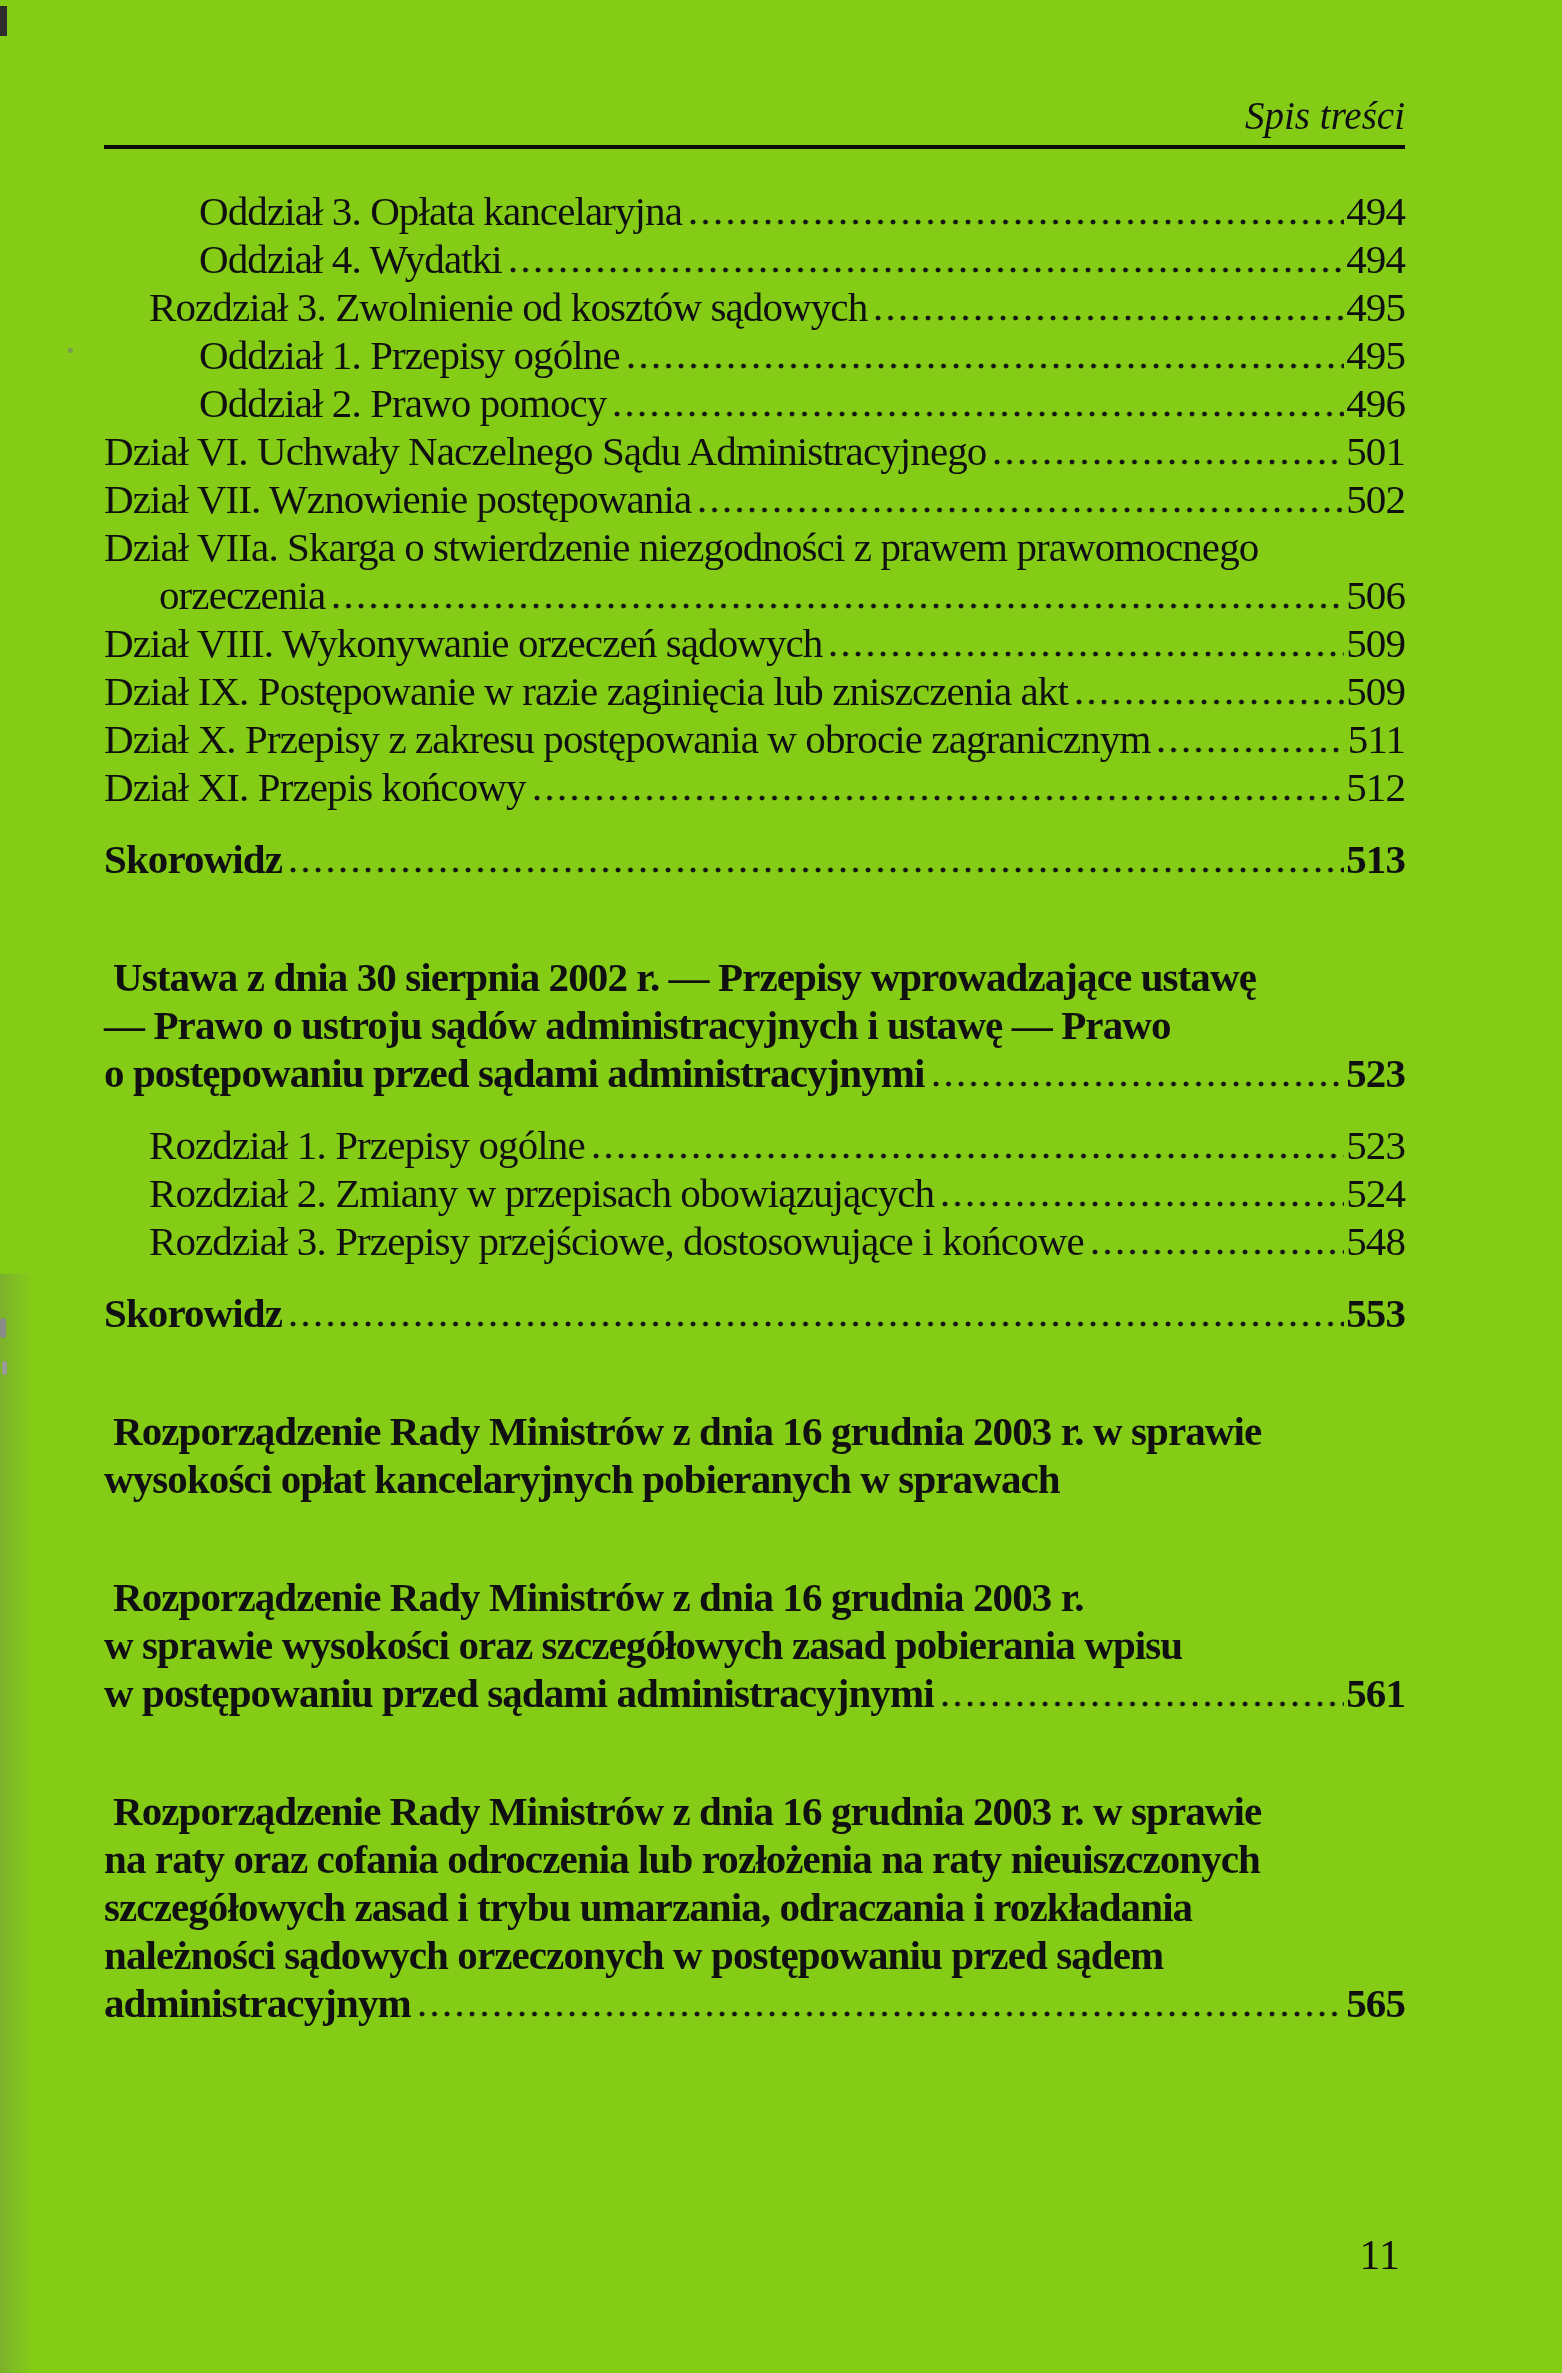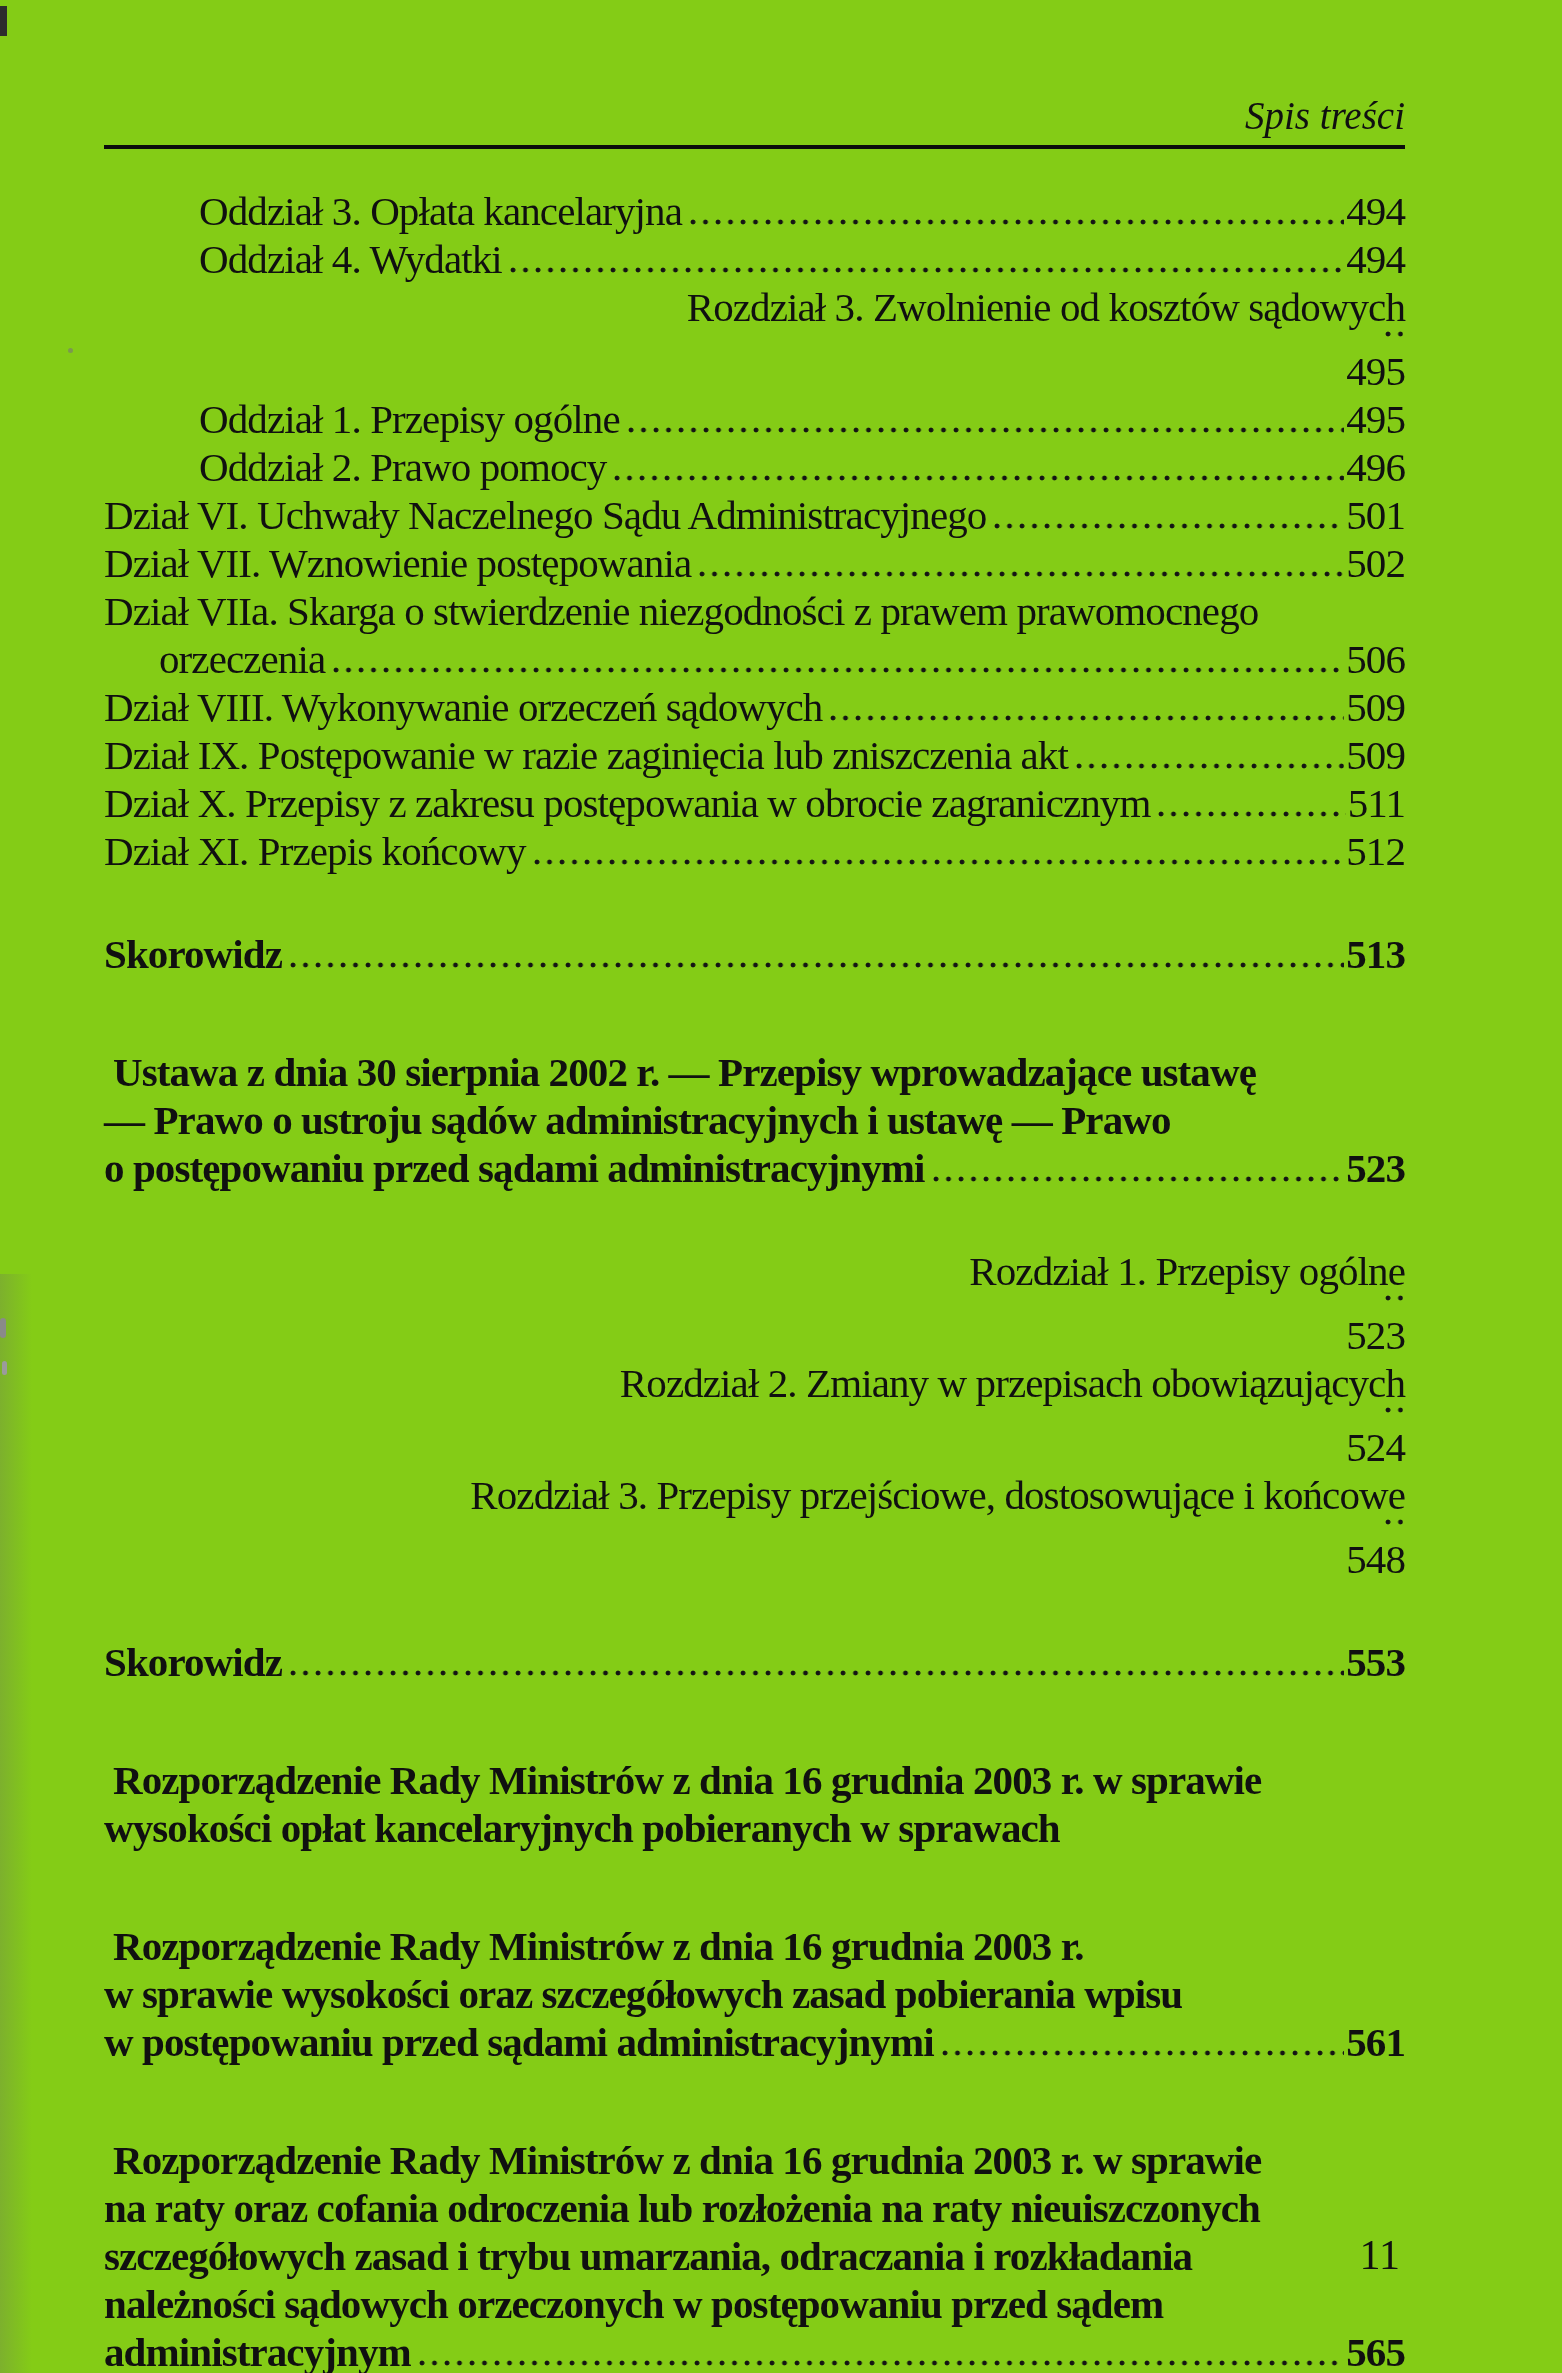--- a/index.html
+++ b/index.html
@@ -34,24 +34,24 @@
   .leader {
     flex:1 1 auto;
     min-width:18px;
     height:6px;
     margin:0 2px 10px 8px;
     background-image:radial-gradient(circle at 3px 3px, #141414 2px, rgba(0,0,0,0) 2.8px);
     background-size:12.5px 6px;
     background-repeat:repeat-x;
   }
   .b { font-weight:700; }
-  .ind1 { padding-left:45px;flex-direction:column; }
+  .ind1 { padding-left:45px; }
   .ind2 { padding-left:95px; }
   .cont { padding-left:55px; }
-  .gm { margin-top:55px; }
+  .gm { margin-top:24px; }
   .gl { margin-top:70px;margin-left:9px; }
   .pageno {
     position:absolute;
     top:2232px; right:162px;
     font-size:42px;
     line-height:46px;
   }
   
   .shade {
     position:absolute; left:0; top:1274px; bottom:0; width:32px;

